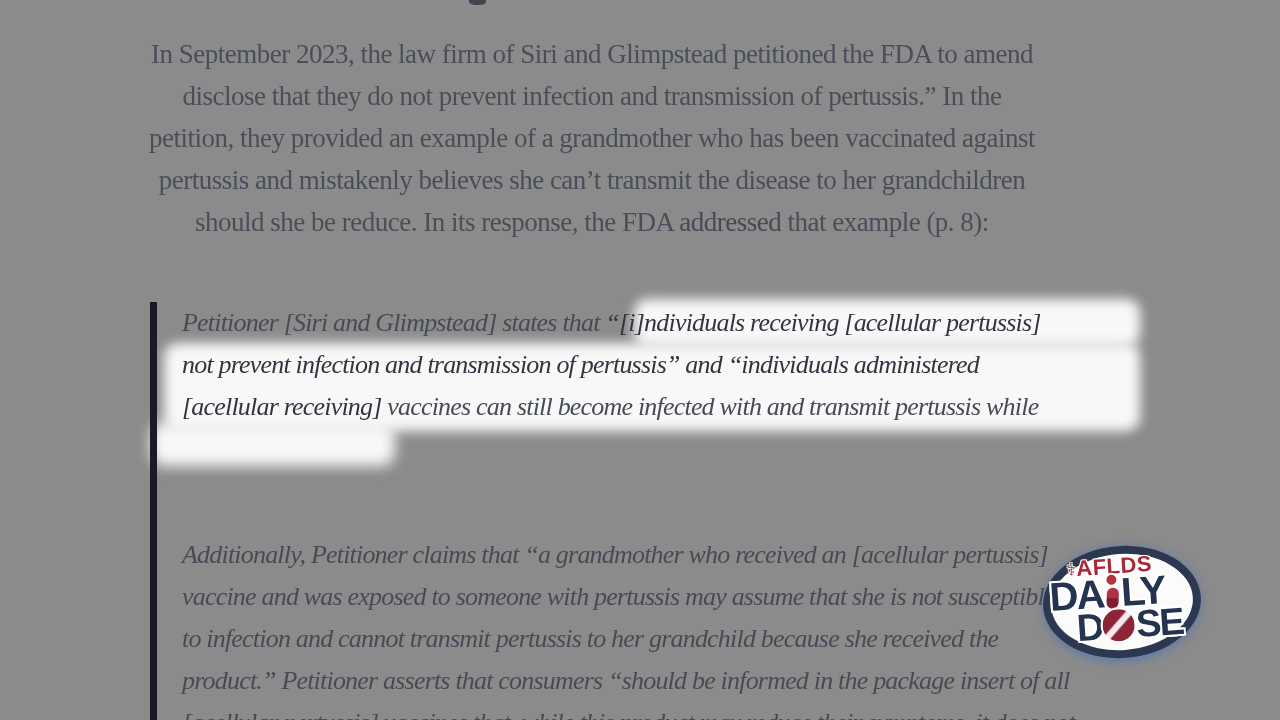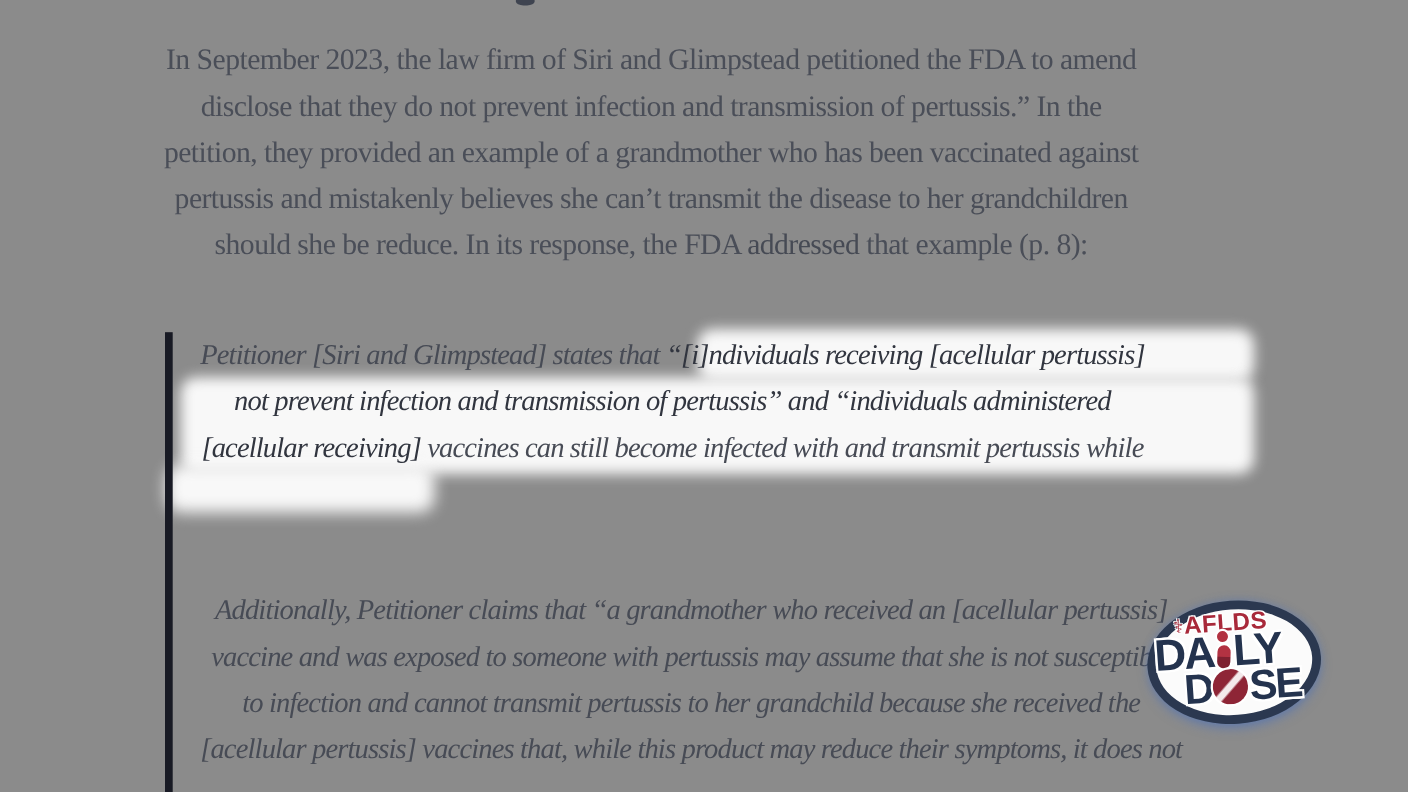--- a/index.html
+++ b/index.html
@@ -39,21 +39,20 @@
     width: 7px; height: 418px;
     background: #181a24;
     z-index: 2;
   }
   .quote {
     position: absolute; left: 182px;
     z-index: 3;
     font-style: italic;
     font-size: 26px; line-height: 42px; letter-spacing: -0.8px;
     color: #474b55;
-    text-align: center;
   }
   .quote-1 { top: 302px; }
   .quote-2 { top: 534px; }
   .quote .line { height: 42px; white-space: nowrap; }
   .hl-text { color: #31353f; }
 
   
   .top-fragment {
     position: absolute; left: 469px; top: -4px;
     width: 17px; height: 9px;
@@ -141,20 +140,21 @@
   <div class="quote quote-1">
     <div class="line"><span>Petitioner [Siri and Glimpstead] states that </span><span class="hl-text">“[i]ndividuals receiving [acellular pertussis]</span></div>
     <div class="line hl-text">not prevent infection and transmission of pertussis” and “individuals administered</div>
     <div class="line"><span class="hl-text">[acellular receiving]</span><span> vaccines can still become infected with and transmit pertussis while</span></div>
   </div>
 
   <div class="quote quote-2">
     <div class="line">Additionally, Petitioner claims that “a grandmother who received an [acellular pertussis]</div>
     <div class="line">vaccine and was exposed to someone with pertussis may assume that she is not susceptible</div>
     <div class="line">to infection and cannot transmit pertussis to her grandchild because she received the</div>
+    <div class="line">product.” Petitioner asserts that consumers “should be informed in the package insert of all</div>
     <div class="line">[acellular pertussis] vaccines that, while this product may reduce their symptoms, it does not</div>
   </div>
 
   <div class="badge">
     <div class="badge-ellipse"></div>
     <div class="badge-text">
       <div class="badge-afl"><span class="caduceus">⚕</span><span>AFLDS</span></div>
       <div class="badge-word badge-daily"><span>DA</span><span class="pill-i"><span class="dot"></span><span class="capsule"></span></span><span>LY</span></div>
       <div class="badge-word badge-dose"><span>D</span><span class="pill-o"></span><span>SE</span></div>
     </div>

